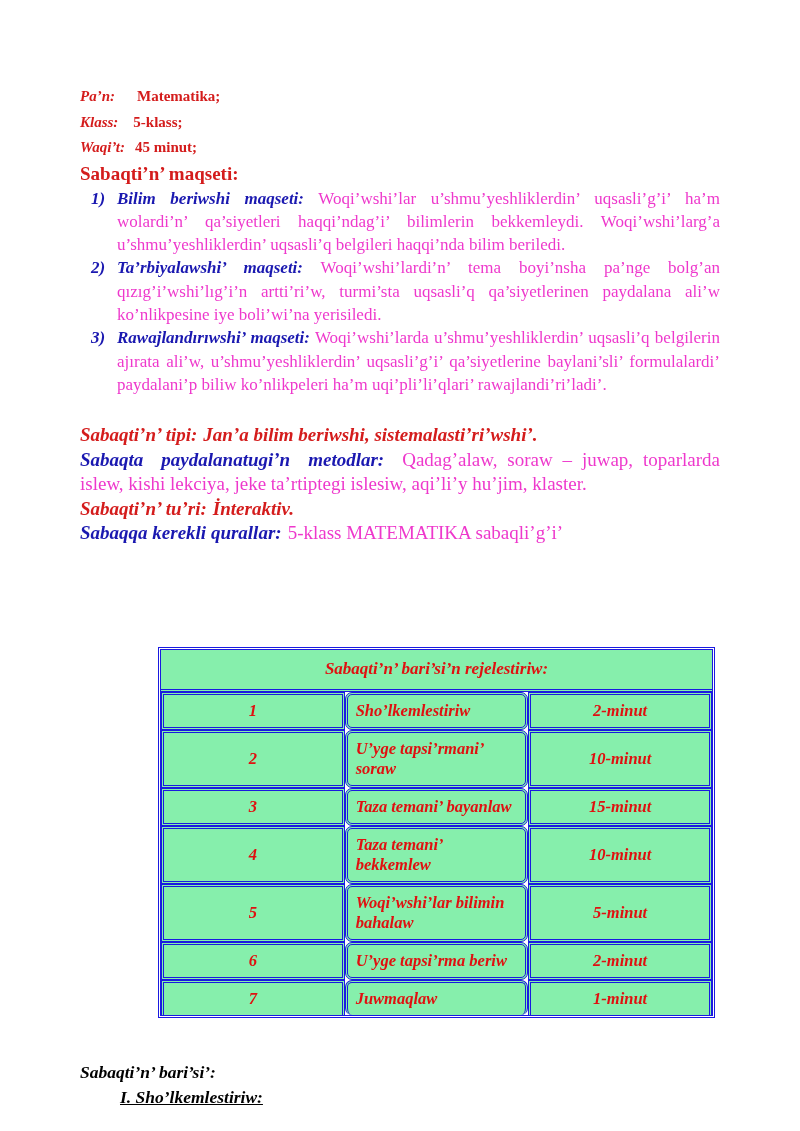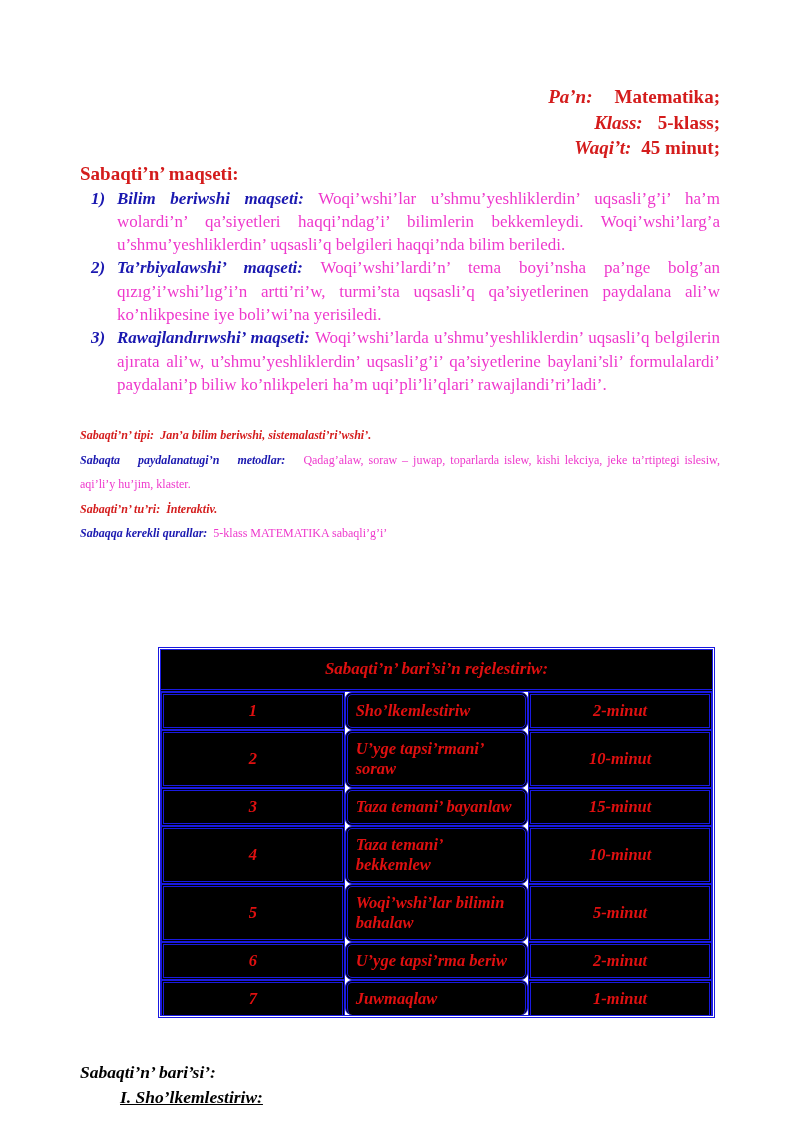--- a/index.html
+++ b/index.html
@@ -29,24 +29,23 @@
     top: 84px;
     width: 640px;
   }
 
   
   .c-red    { color: #d41c1c; }
   .c-blue   { color: #1a18b0; }
 
   
   .meta-line {
-    font-size: 19px;
+    font-size: 15px;
     line-height: 25.5px;
     white-space: nowrap;
-    text-align: right;
   }
   .meta-label {
     font-weight: bold;
     font-style: italic;
   }
   .meta-value {
     font-weight: bold;
     font-style: normal;
   }
   .gap-a { display: inline-block; width: 22px; }
@@ -91,21 +90,21 @@
   .goal-title {
     color: #1a18b0;
     font-weight: bold;
     font-style: italic;
   }
   .goal-body { color: #ee38cc; }
 
   
   .mid-block { margin-top: 27px; }
   .mid-line {
-    font-size: 12px;
+    font-size: 19px;
     line-height: 24.5px;
     text-align: justify;
     text-justify: inter-word;
   }
   .mid-label {
     font-weight: bold;
     font-style: italic;
   }
   .mid-val-red { color: #d41c1c; font-weight: bold; font-style: italic; }
   .mid-val-mag { color: #ee38cc; font-weight: normal; font-style: normal; }
@@ -126,21 +125,21 @@
     table-layout: fixed;
     border: 3px double #1a1ae0;
   }
   table.plan td {
     border: 3px double #1a1ae0;
     color: #e01010;
     font-weight: bold;
     font-style: italic;
     font-size: 16.5px;
     padding: 6px 8px;
-    background: #000000;
+    background: #86efac;
   }
   table.plan td.head {
     text-align: center;
     font-size: 17px;
     padding: 9px 8px 10px 8px;
     border-top: none;
     border-left: none;
     border-right: none;
   }
   table.plan tr.head-row td { border-width: 0 0 3px 0; }

